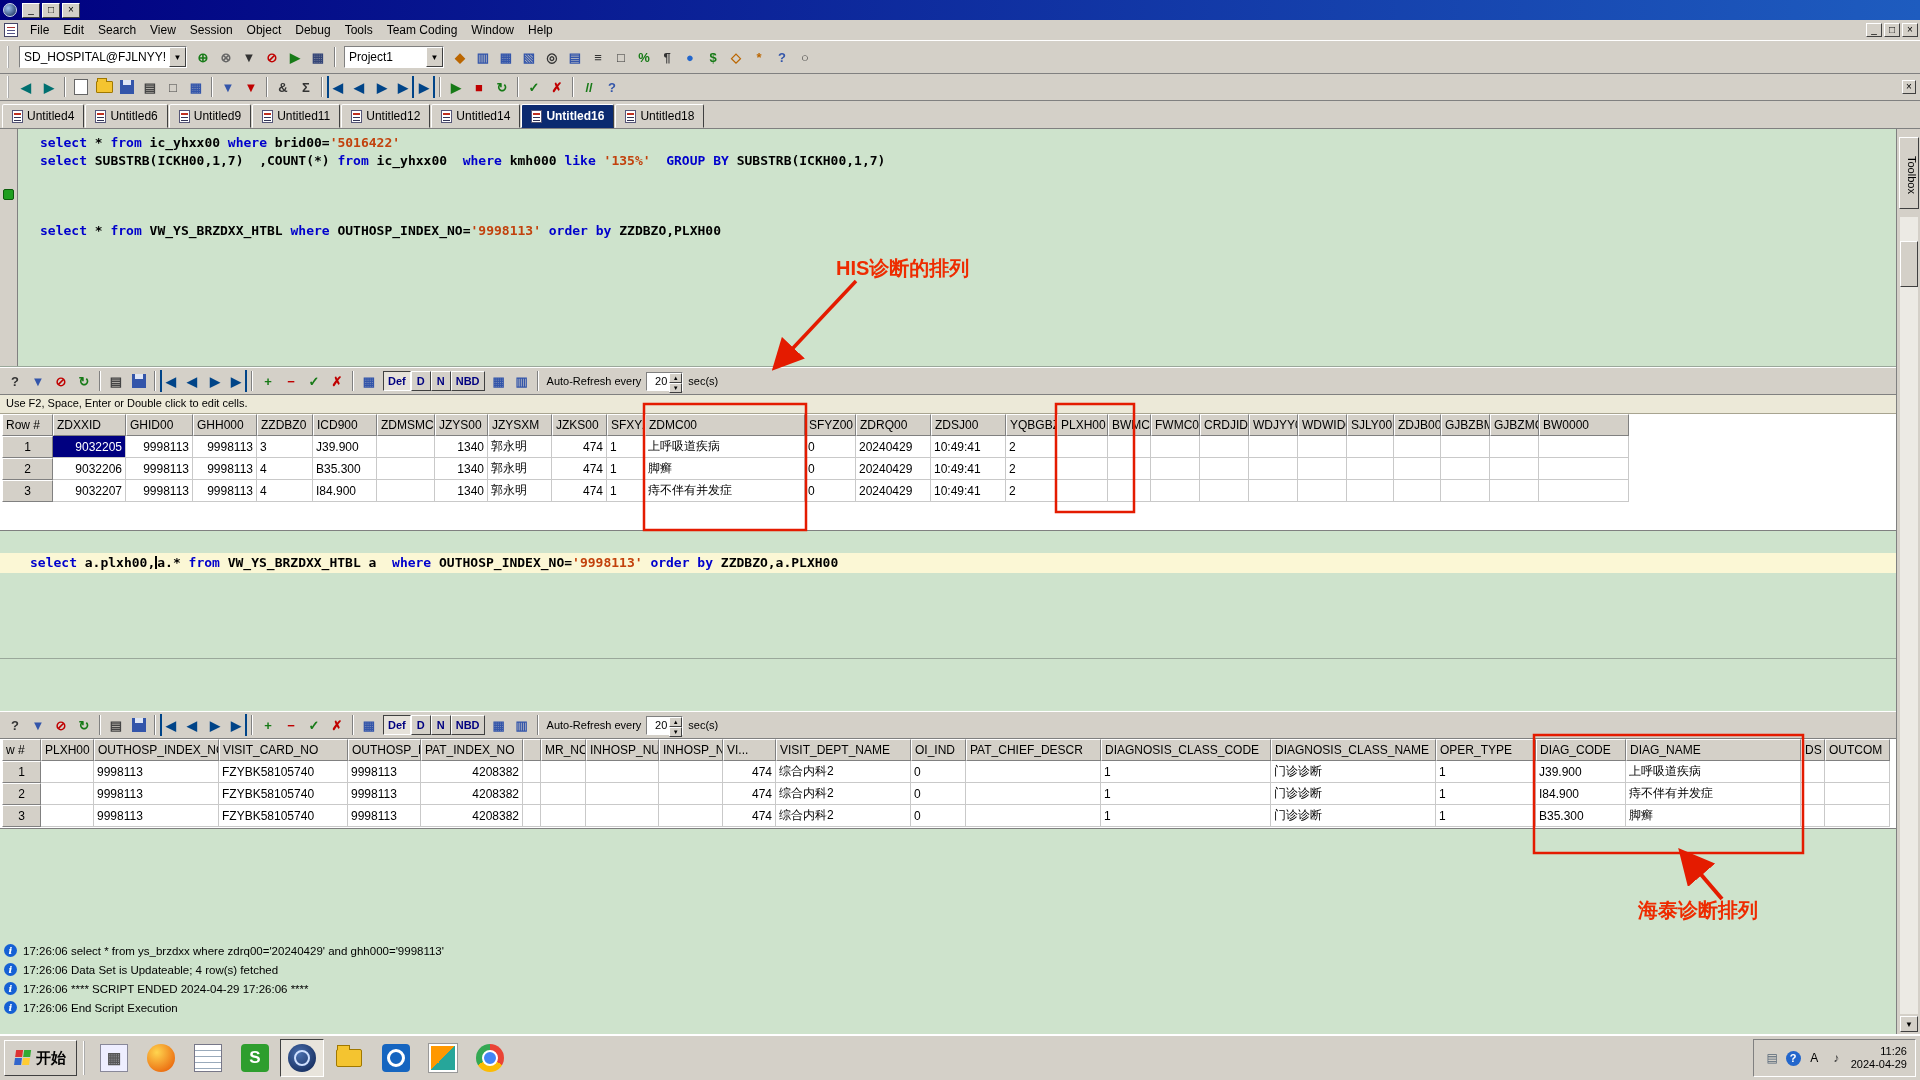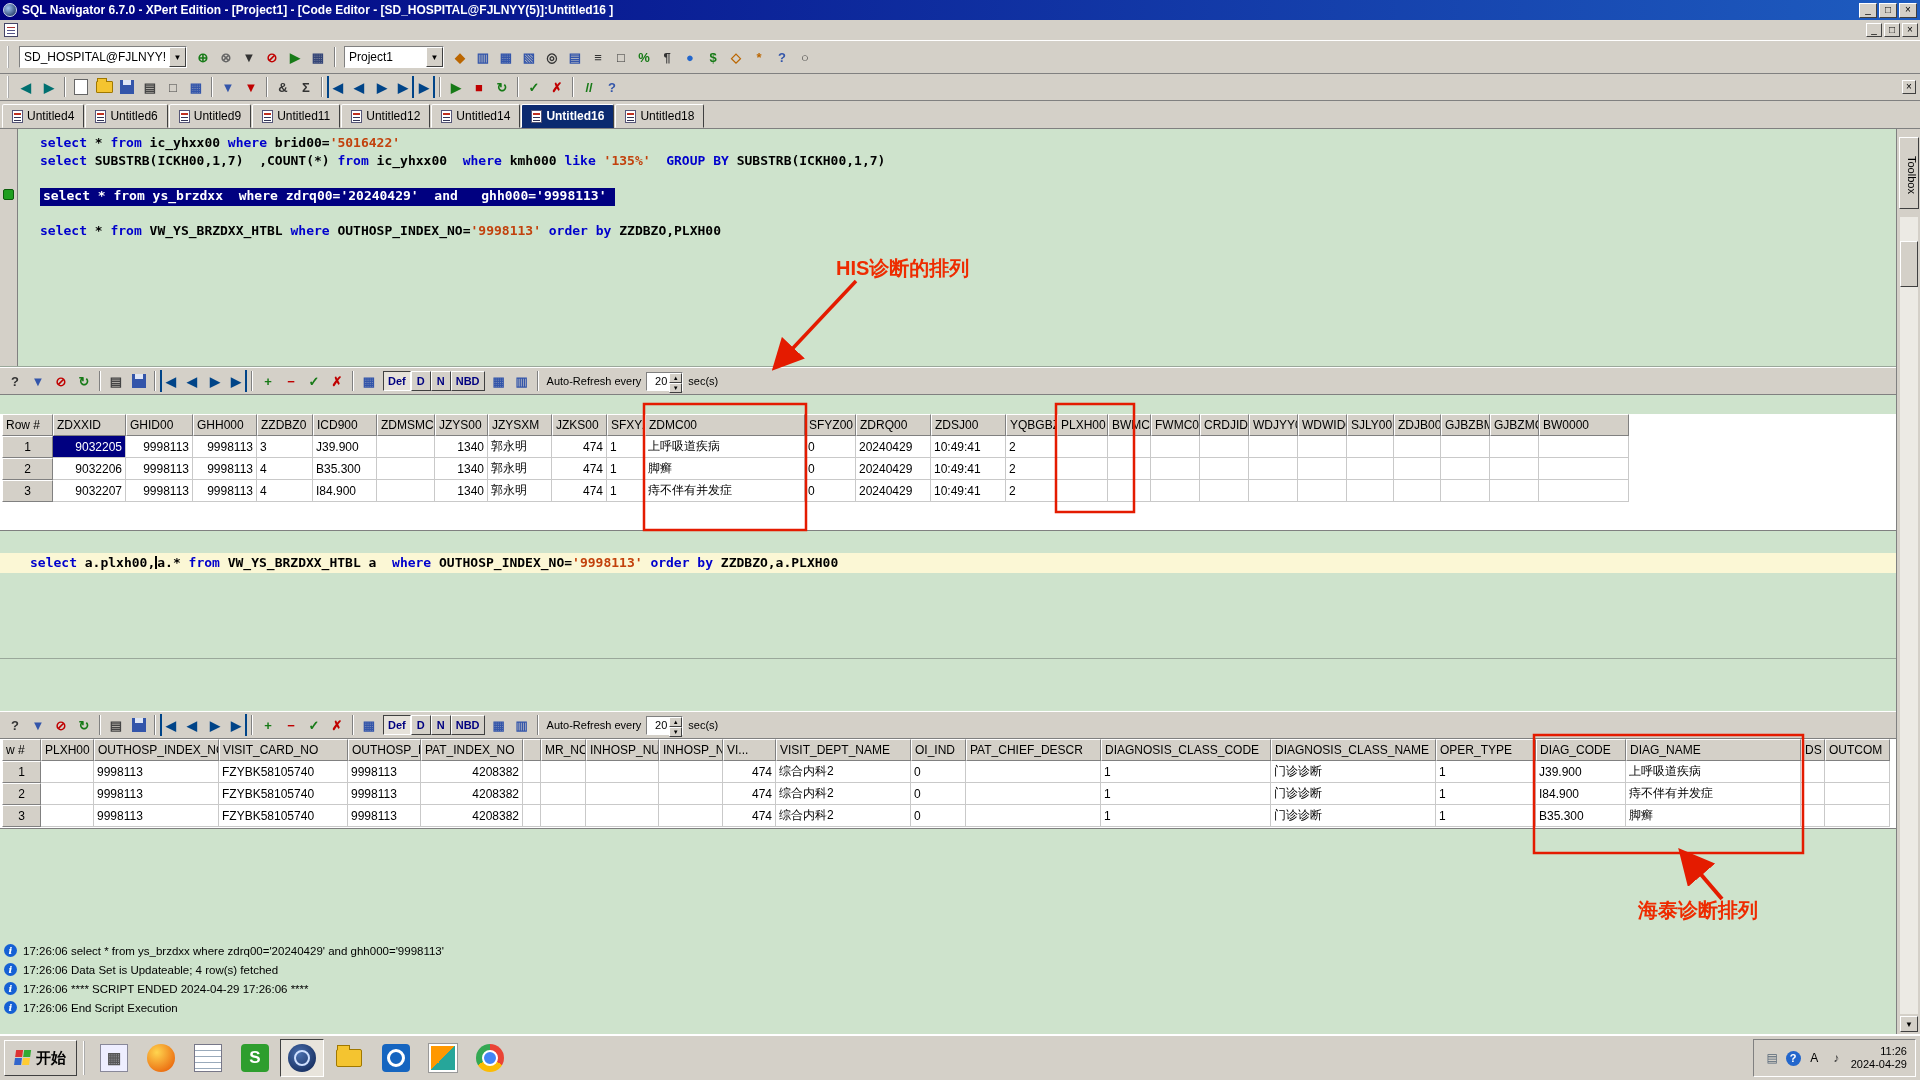--- a/index.html
+++ b/index.html
@@ -165,30 +165,42 @@
   .tray-help { background:#2266cc; color:#fff; border-radius:50%; font-size:11px; font-weight:bold; width:15px; height:15px; }
   .clock { text-align:right; font-size:11px; line-height:13px; white-space:nowrap; }
 </style>
 </head>
 <body>
 
 <div class="screen">
 
   <div class="titlebar">
     <span class="app-ico"></span>
-    <span class="title-text">SQL Navigator 6.7.0 - XPert Edition - [Project1] - [Code Editor - [SD_HOSPITAL@FJLNYY(5)]:Untitled16 ]</span>
     <span class="win-btns" id="title-controls">
         <span class="wbtn">_</span>
         <span class="wbtn">□</span>
         <span class="wbtn">×</span>
       </span>
   </div>
 
   <div class="menubar">
     <span class="mdi-doc"></span>
+    <span id="menu-items" style="display:flex;">
+        <span class="menu-item">File</span>
+        <span class="menu-item">Edit</span>
+        <span class="menu-item">Search</span>
+        <span class="menu-item">View</span>
+        <span class="menu-item">Session</span>
+        <span class="menu-item">Object</span>
+        <span class="menu-item">Debug</span>
+        <span class="menu-item">Tools</span>
+        <span class="menu-item">Team Coding</span>
+        <span class="menu-item">Window</span>
+        <span class="menu-item">Help</span>
+      </span>
     <span class="win-btns" id="mdi-controls">
         <span class="wbtn">_</span>
         <span class="wbtn">□</span>
         <span class="wbtn">×</span>
       </span>
   </div>
 
   <div class="toolbar1">
     <span class="grip"></span>
     <span class="combo" style="width:168px;">
@@ -308,21 +320,20 @@
     </div>
 
   <div class="workspace">
 
     <div class="editor" id="editor1">
       <div class="gutter">
         <span class="exec-marker" style="top:60px;"></span>
       </div>
     <div class="code-line" style="top: 6px; left: 40px;"><span class="c-k">select</span><span class="c-p"> * </span><span class="c-k">from</span><span class="c-p"> ic_yhxx00 </span><span class="c-k">where</span><span class="c-p"> brid00=</span><span class="c-s">'5016422'</span></div>
         <div class="code-line" style="top: 23.5px; left: 40px;"><span class="c-k">select</span><span class="c-p"> </span><span class="c-f">SUBSTRB</span><span class="c-p">(ICKH00,1,7)  ,</span><span class="c-f">COUNT</span><span class="c-p">(*) </span><span class="c-k">from</span><span class="c-p"> ic_yhxx00  </span><span class="c-k">where</span><span class="c-p"> kmh000 </span><span class="c-k">like</span><span class="c-p"> </span><span class="c-s">'135%'</span><span class="c-p">  </span><span class="c-k">GROUP BY</span><span class="c-p"> </span><span class="c-f">SUBSTRB</span><span class="c-p">(ICKH00,1,7)</span></div>
-        <div class="code-line selected" style="top: 58.5px; left: 40px;"><span class="c-p">select * from ys_brzdxx  where zdrq00='20240429'  and   ghh000='9998113'</span></div>
         <div class="code-line" style="top: 93.5px; left: 40px;"><span class="c-k">select</span><span class="c-p"> * </span><span class="c-k">from</span><span class="c-p"> VW_YS_BRZDXX_HTBL </span><span class="c-k">where</span><span class="c-p"> OUTHOSP_INDEX_NO=</span><span class="c-s">'9998113'</span><span class="c-p"> </span><span class="c-k">order by</span><span class="c-p"> ZZDBZO,PLXH00</span></div>
       </div>
 
     <div class="gridbar" id="gridbar1">
         <span class="tbi" style="color: rgb(51, 51, 51);">?</span>
         <span class="tbi" style="color: rgb(51, 85, 170);">▼</span>
         <span class="tbi" style="color: rgb(192, 0, 0);">⊘</span>
         <span class="tbi" style="color: rgb(23, 122, 23);">↻</span>
         <span class="tbsep"></span>
         <span class="tbi" style="color: rgb(68, 68, 68);">▤</span>
@@ -354,20 +365,21 @@
         <span class="spinbox">
           <span class="spin-val">20</span>
           <span class="spin-btns">
             <span>▲</span>
             <span>▼</span>
           </span>
         </span>
         <span class="ar-label">sec(s)</span>
       </div>
 
+    <div class="hintbar">Use F2, Space, Enter or Double click to edit cells.</div>
 
     <div class="grid-panel" id="grid1-panel">
         <table class="grid" style="width: 1627px;">
           <colgroup>
             <col style="width: 51px;">
             <col style="width: 73px;">
             <col style="width: 67px;">
             <col style="width: 64px;">
             <col style="width: 56px;">
             <col style="width: 64px;">

